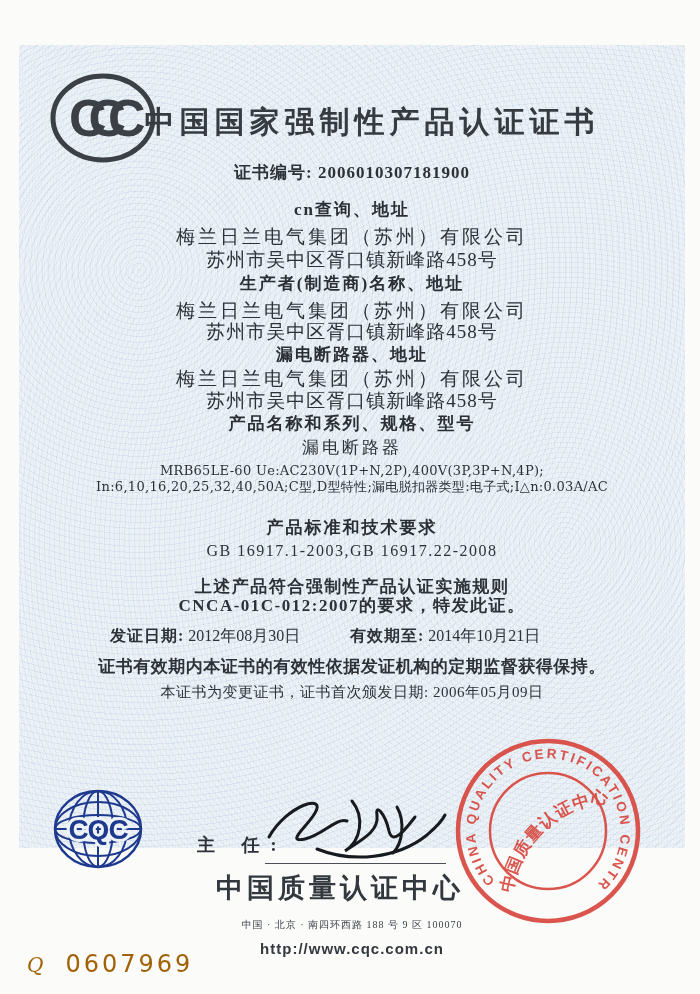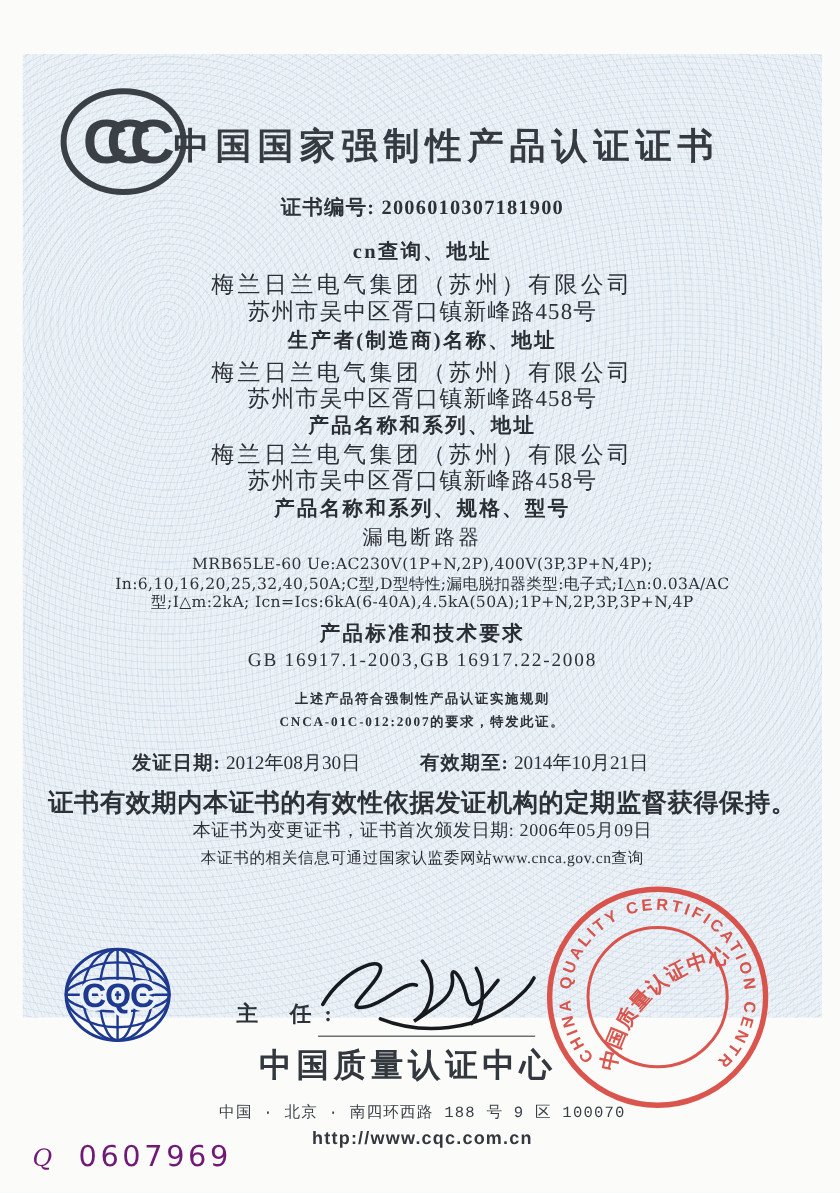--- a/index.html
+++ b/index.html
@@ -21,37 +21,37 @@
   .title{
     position:absolute;left:44px;right:4px;top:57px;text-align:center;
     font-size:30px;font-weight:bold;letter-spacing:5px;color:#363b42;
   }
   .certno{top:116px;font-size:17px;font-weight:bold;letter-spacing:1px;}
   .sec-h{font-size:17px;font-weight:bold;letter-spacing:2px;color:#2a2f35;}
   .company{font-size:19px;letter-spacing:3px;}
   .addr{font-size:19px;letter-spacing:1px;}
   .spec{font-size:13px;letter-spacing:0.3px;font-family:"DejaVu Serif","Liberation Serif",serif;}
   .gb{font-size:16px;letter-spacing:1.5px;}
-  .stmt{font-size:11px;font-weight:bold;letter-spacing:1.5px;}
-  .note-b{font-size:21px;font-weight:bold;letter-spacing:0.5px;}
+  .stmt{font-size:17px;font-weight:bold;letter-spacing:1.5px;}
+  .note-b{font-size:17px;font-weight:bold;letter-spacing:0.5px;}
   .note{font-size:15px;letter-spacing:0.5px;}
   .note-s{font-size:13px;letter-spacing:0.5px;}
   .date-pair{position:absolute;font-size:16px;white-space:nowrap;}
   .date-pair .lbl{font-weight:bold;letter-spacing:1px;}
   .director{position:absolute;left:178px;top:788px;font-size:18px;font-weight:bold;letter-spacing:11px;}
   .sigline{position:absolute;left:246px;top:818px;width:181px;height:1px;background:#4a4f55;}
   .org{position:absolute;left:0;right:24px;top:825px;text-align:center;
        font-size:27px;font-weight:bold;letter-spacing:4px;color:#33383f;
        font-family:"Liberation Sans","DejaVu Sans",sans-serif;}
-  .cqc-addr{top:873px;font-size:13px;letter-spacing:1px;color:#3a3f46;
-       font-family:Liberation Mono, monospace;}
+  .cqc-addr{top:873px;font-size:10px;letter-spacing:1px;color:#3a3f46;
+       font-family:Liberation Serif, serif;}
   .website{top:895px;font-size:15px;font-weight:bold;letter-spacing:1px;color:#33383f;
        font-family:"Liberation Sans","DejaVu Sans",sans-serif;}
   .serial{
-    position:absolute;left:27px;top:950px;color:#701a75;
+    position:absolute;left:27px;top:950px;color:#a16207;
     font-family:"DejaVu Sans","Liberation Sans",sans-serif;
   }
   .serial .q{font-family:"DejaVu Serif",serif;font-style:italic;font-size:20px;margin-right:22px;}
   .serial .num{font-size:24px;letter-spacing:3px;}
   .ccc-logo{position:absolute;left:29px;top:25px;}
   .cqc-logo{position:absolute;left:33px;top:741px;}
   .signature{position:absolute;left:238px;top:742px;}
   .stamp{position:absolute;left:431px;top:688px;opacity:0.92;}
 </style>
 </head>
@@ -72,48 +72,46 @@
   </div>
 
   <div class="row sec-h" style="top:153px">cn查询、地址</div>
   <div class="row company" style="top:179px">梅兰日兰电气集团（苏州）有限公司</div>
   <div class="row addr" style="top:202px">苏州市吴中区胥口镇新峰路458号</div>
 
   <div class="row sec-h" style="top:227px">生产者(制造商)名称、地址</div>
   <div class="row company" style="top:253px">梅兰日兰电气集团（苏州）有限公司</div>
   <div class="row addr" style="top:274px">苏州市吴中区胥口镇新峰路458号</div>
 
-  <div class="row sec-h" style="top:298px">产品名称和系列、地址</div>
+  <div class="row sec-h" style="top:298px">漏电断路器、地址</div>
   <div class="row company" style="top:321px">梅兰日兰电气集团（苏州）有限公司</div>
   <div class="row addr" style="top:343px">苏州市吴中区胥口镇新峰路458号</div>
 
   <div class="row sec-h" style="top:367px">产品名称和系列、规格、型号</div>
   <div class="row company" style="top:391px;font-size:17px">漏电断路器</div>
   <div class="row spec" style="top:418px">MRB65LE-60 Ue:AC230V(1P+N,2P),400V(3P,3P+N,4P);</div>
   <div class="row spec" style="top:433px">In:6,10,16,20,25,32,40,50A;C型,D型特性;漏电脱扣器类型:电子式;I△n:0.03A/AC</div>
-  <div class="row spec" style="top:448px">型;I△m:2kA; Icn=Ics:6kA(6-40A),4.5kA(50A);1P+N,2P,3P,3P+N,4P</div>
 
   <div class="row sec-h" style="top:471px">产品标准和技术要求</div>
   <div class="row gb" style="top:497px">GB 16917.1-2003,GB 16917.22-2008</div>
 
   <div class="row stmt" style="top:530px">上述产品符合强制性产品认证实施规则</div>
   <div class="row stmt" style="top:549px">CNCA-01C-012:2007的要求，特发此证。</div>
 
   <div class="date-pair" style="left:91px;top:581px">
     <span class="lbl">发证日期:</span>
     <span>2012年08月30日</span>
   </div>
   <div class="date-pair" style="left:331px;top:581px">
     <span class="lbl">有效期至:</span>
     <span>2014年10月21日</span>
   </div>
 
   <div class="row note-b" style="top:610px">证书有效期内本证书的有效性依据发证机构的定期监督获得保持。</div>
   <div class="row note" style="top:638px">本证书为变更证书，证书首次颁发日期: 2006年05月09日</div>
-  <div class="row note-s" style="top:661px">本证书的相关信息可通过国家认监委网站www.cnca.gov.cn查询</div>
 
   <svg class="cqc-logo" width="92" height="86" viewBox="0 0 92 86">
     <g stroke="#1e3a8f" stroke-width="2" fill="none">
       <ellipse cx="46" cy="43" rx="43" ry="38" stroke-width="2.5"></ellipse>
       <ellipse cx="46" cy="43" rx="43" ry="14"></ellipse>
       <ellipse cx="46" cy="43" rx="43" ry="27"></ellipse>
       <ellipse cx="46" cy="43" rx="15" ry="38"></ellipse>
       <ellipse cx="46" cy="43" rx="29" ry="38"></ellipse>
       <line x1="46" y1="5" x2="46" y2="81"></line>
       <line x1="3" y1="43" x2="89" y2="43"></line>

